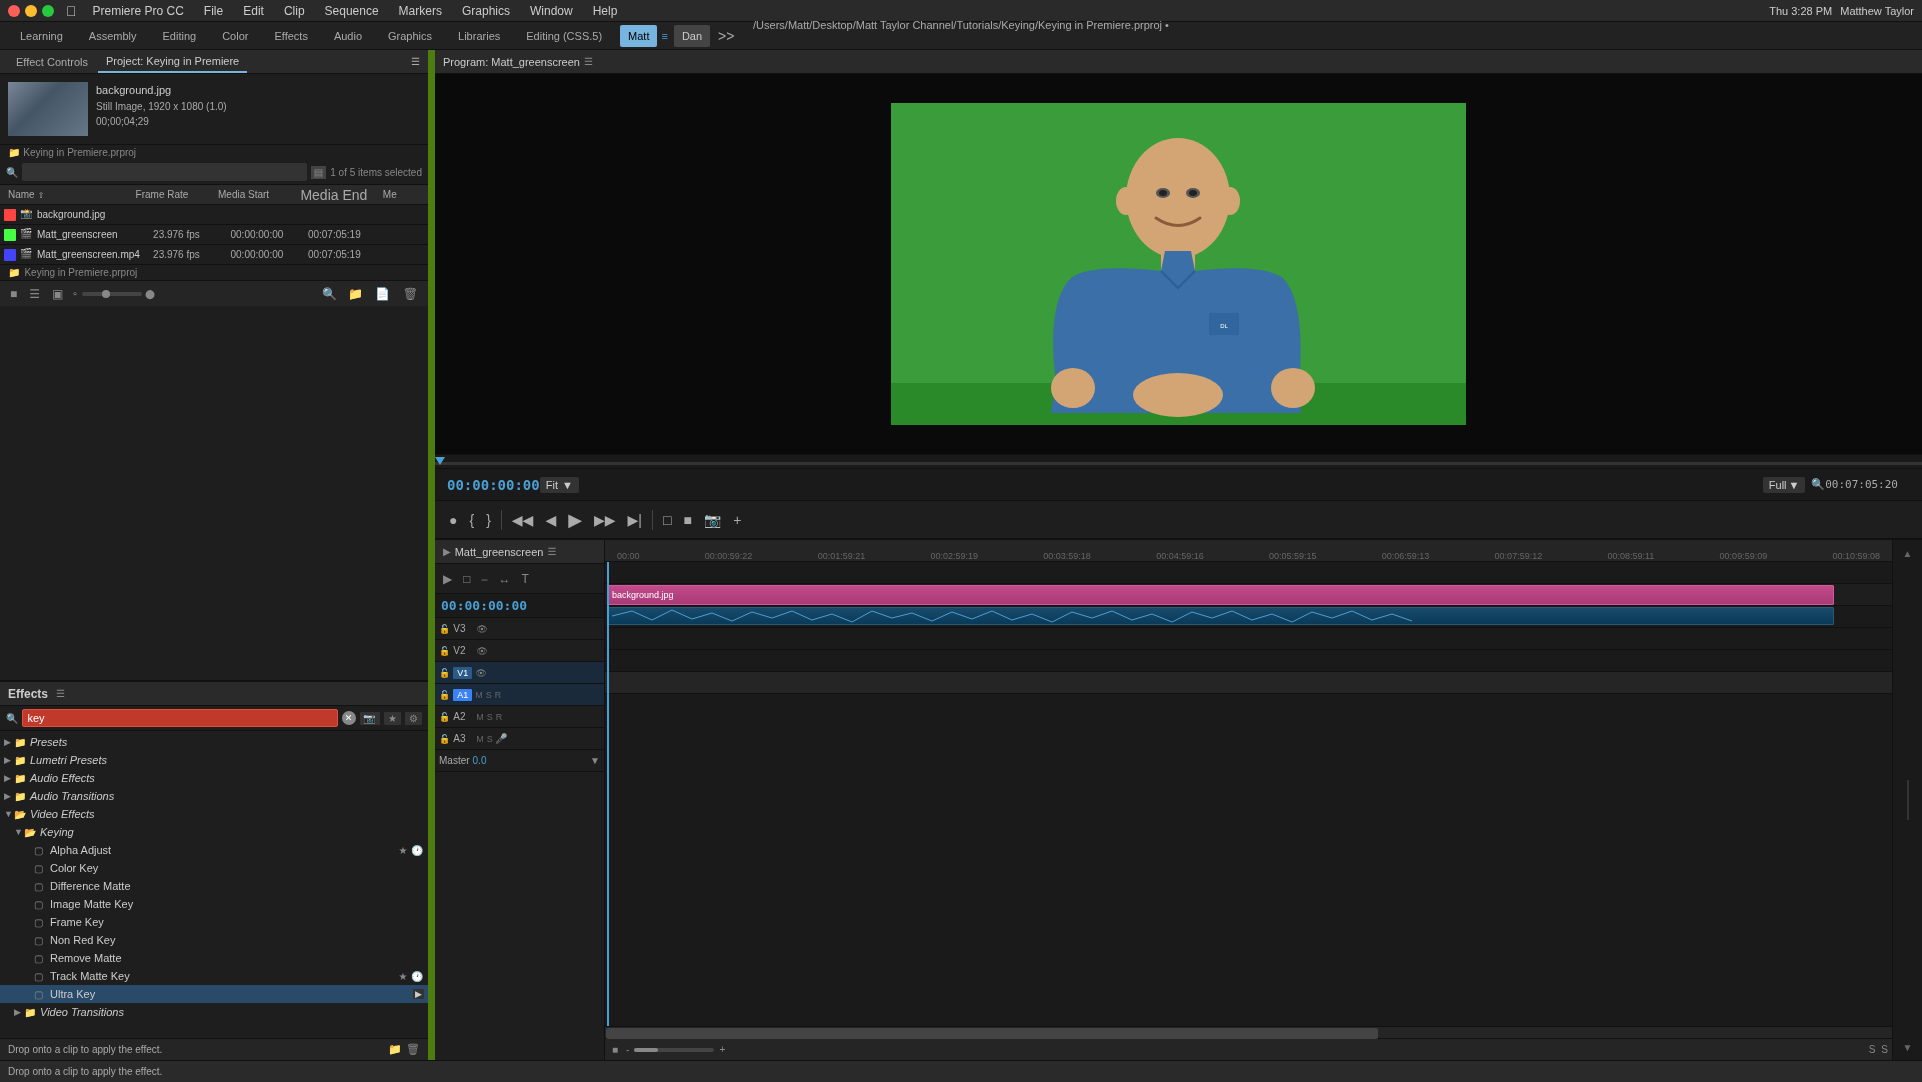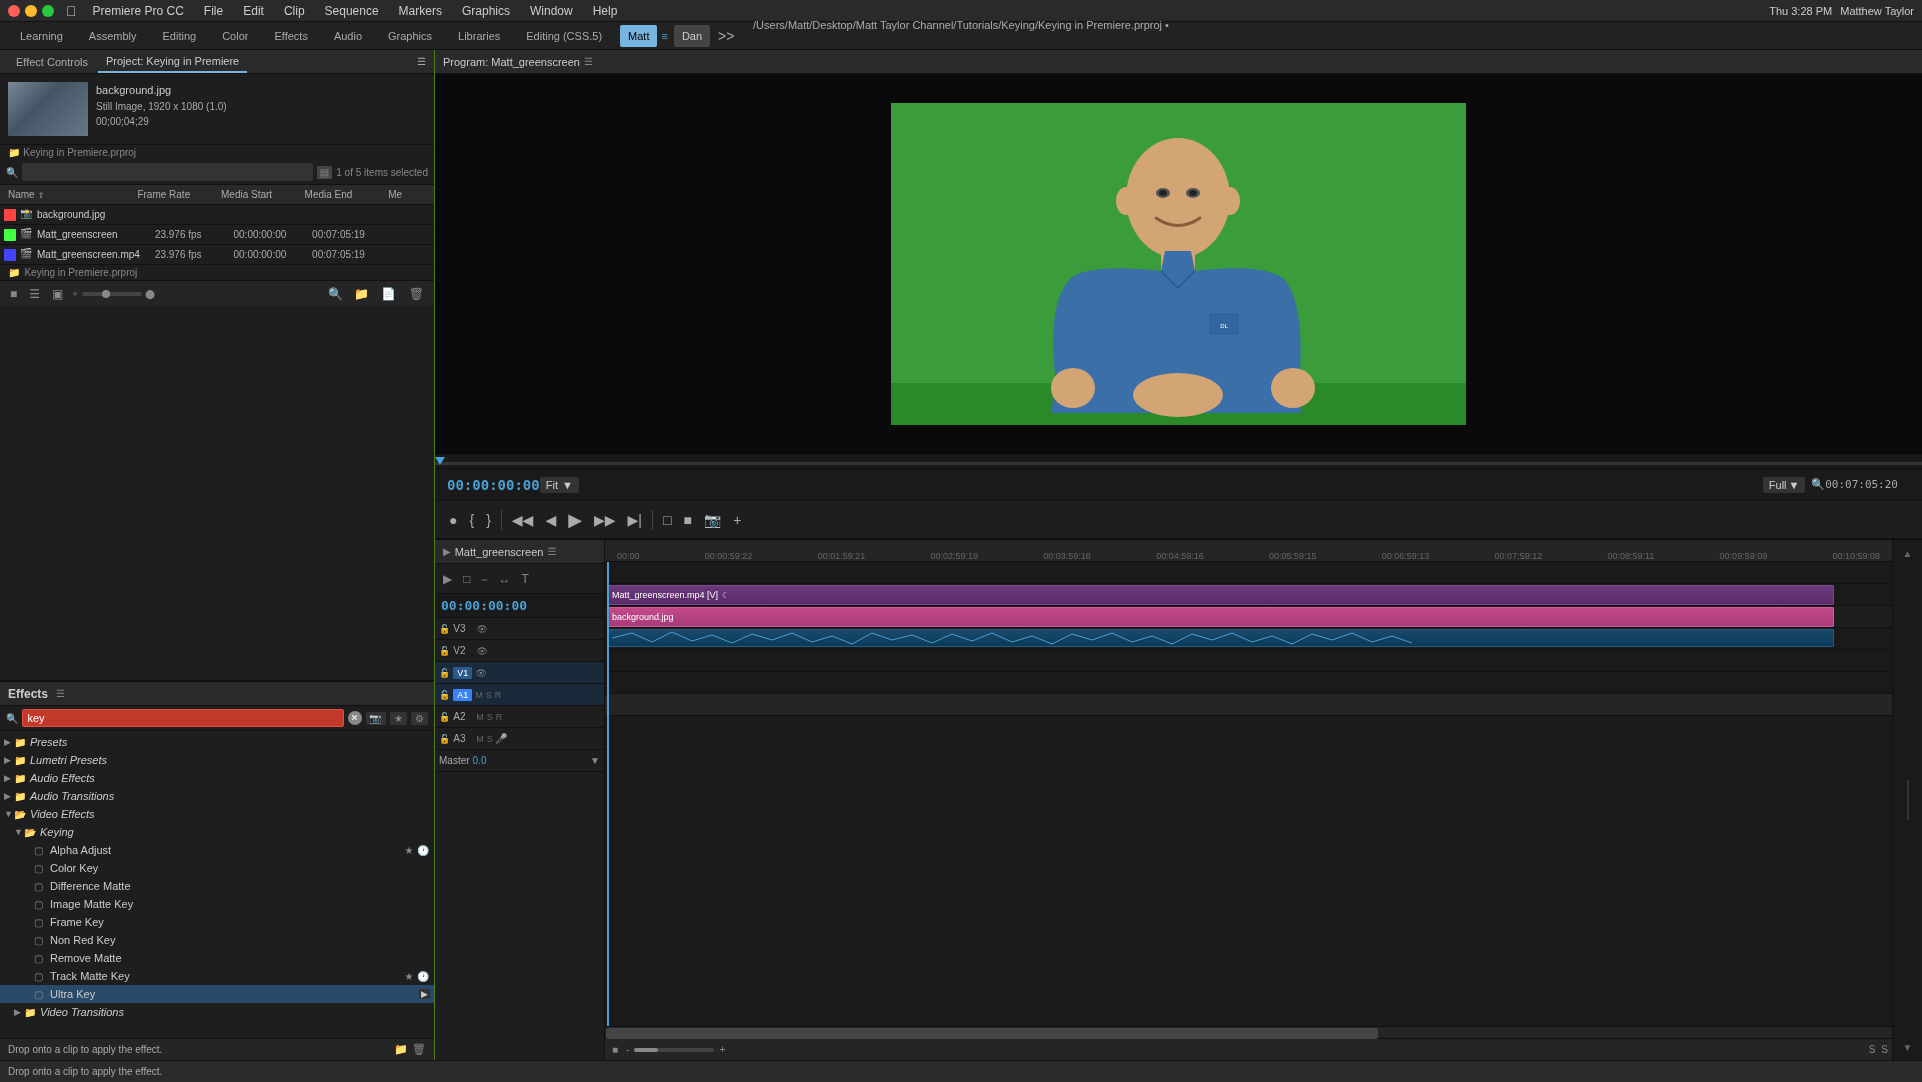--- a/index.html
+++ b/index.html
@@ -75,21 +75,21 @@
       display: flex;
       width: 100%;
       height: calc(100% - 72px);
     }
 
     
     .left-panel {
       width: 435px;
       height: 100%;
       background: #1e1e1e;
-      border-right: 1px solid #4d7c0f;
+      border-right: 7px solid #4d7c0f;
       display: flex;
       flex-direction: column;
     }
 
     
     .panel-tabs {
       display: flex;
       height: 24px;
       background: #2a2a2a;
       border-bottom: 1px solid #111;
@@ -177,21 +177,21 @@
       display: flex;
       height: 20px;
       background: #2a2a2a;
       border-bottom: 1px solid #111;
       align-items: center;
       padding: 0 4px;
     }
     .th-name { flex: 3; font-size: 10px; color: #aaa; padding: 0 4px; display: flex; align-items: flex-end; gap: 3px; }
     .th-fps { flex: 2; font-size: 10px; color: #aaa; }
     .th-start { flex: 2; font-size: 10px; color: #aaa; }
-    .th-end { flex: 2; font-size: 10px; color: #aaa; }
+    .th-end { flex: 2; font-size: 14px; color: #aaa; }
     .th-me { flex: 1; font-size: 10px; color: #aaa; }
     .sort-arrow { color: #aaa; font-size: 8px; }
 
     
     .table-row {
       display: flex;
       height: 20px;
       border-bottom: 1px solid #111;
       align-items: center;
       padding: 0 4px;
@@ -1138,26 +1138,20 @@
               <span class="ruler-mark">00:08:59:11</span>
               <span class="ruler-mark">00:09:59:09</span>
               <span class="ruler-mark">00:10:59:08</span>
             </div>
           </div>
 
           <div class="timeline-track-area">
 
             <div class="tl-track"></div>
 
-            <div class="tl-track" style="position:relative;">
-              <div class="clip-block clip-green" style="left:2px;width:calc(100% - 60px);">
-                Matt_greenscreen.mp4 [V]
-                <span style="margin-left:4px;color:#ddd;font-size:8px;">☾</span>
-              </div>
-            </div>
 
             <div class="tl-track-v1" style="position:relative;">
               <div class="clip-block clip-pink" style="left:2px;width:calc(100% - 60px);">
                 background.jpg
               </div>
             </div>
 
             <div class="tl-track" style="position:relative;">
               <div class="clip-block clip-audio" style="left:2px;width:calc(100% - 60px);height:18px;">
                 <svg width="100%" height="16" preserveAspectRatio="none">

